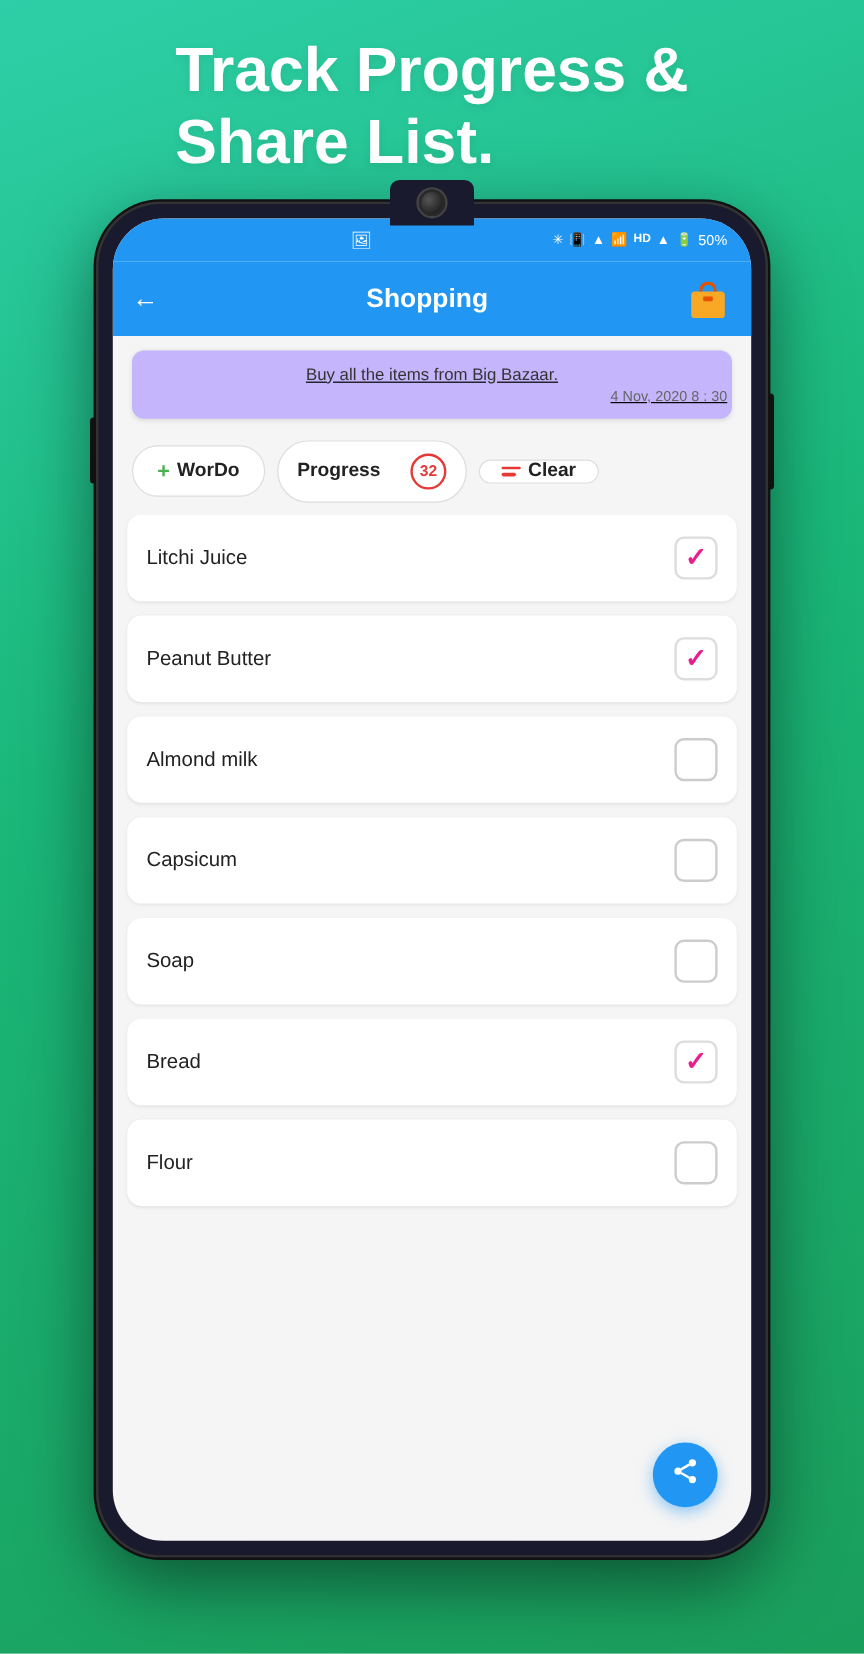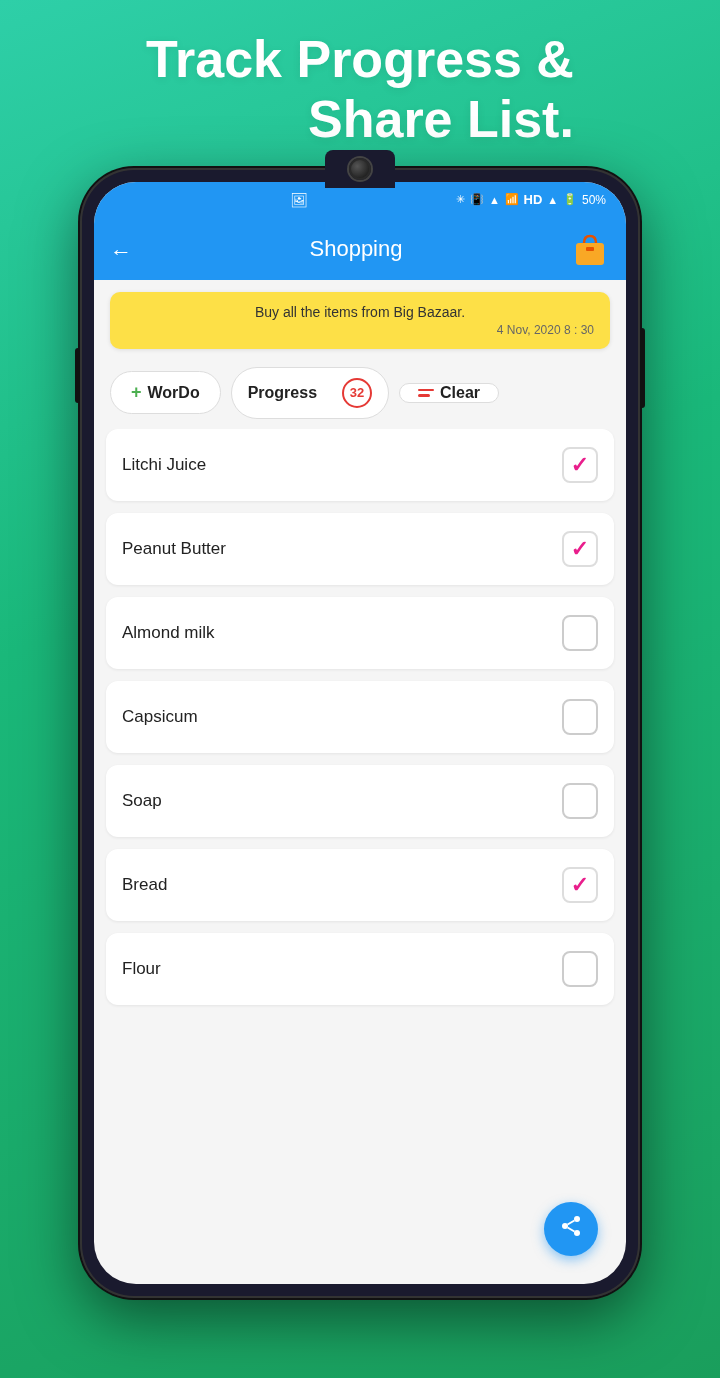--- a/index.html
+++ b/index.html
@@ -12,21 +12,21 @@
       flex-direction: column;
       align-items: center;
       font-family: 'Segoe UI', Arial, sans-serif;
       overflow: hidden;
     }
 
     .headline {
       color: white;
       font-size: 52px;
       font-weight: 900;
-      text-align: right;
+      text-align: left;
       margin-top: 30px;
       line-height: 1.15;
       padding: 0 40px;
       text-shadow: 0 2px 8px rgba(0,0,0,0.08);
     }
 
     .phone-wrapper {
       margin-top: 18px;
       position: relative;
       width: 560px;
@@ -124,38 +124,39 @@
       color: white;
       font-size: 22px;
       cursor: pointer;
       margin-right: 10px;
     }
 
     .app-title {
       flex: 1;
       color: white;
       font-size: 22px;
-      font-weight: 400;
+      font-weight: 700;
       text-align: center;
     }
 
     .shopping-bag-icon {
       width: 40px;
       height: 40px;
       position: relative;
     }
 
     
     .desc-card {
       margin: 12px 16px 8px;
-      background: #fde047;
+      background: #c4b5fd;
       border-radius: 10px;
-      padding: 12px 16px;
+      padding: 12px 4px;
       box-shadow: 0 1px 4px rgba(0,0,0,0.1);
       flex-shrink: 0;
+      text-decoration: underline;
     }
 
     .desc-text {
       font-size: 14px;
       color: #333;
       text-align: center;
     }
 
     .desc-date {
       font-size: 12px;
@@ -368,21 +369,21 @@
   <div class="phone-screen">
 
     <div class="status-bar">
       <span class="status-time">8:46</span>
       <span style="color:white;font-size:14px;">🖼</span>
       <div class="status-icons">
         <span>✳</span>
         <span>📳</span>
         <span>▲</span>
         <span>📶</span>
-        <span style="font-weight:700;font-size:13px;">HD</span>
+        <span style="font-weight:700;font-size:10px;">HD</span>
         <span>▲</span>
         <span>🔋</span>
         <span style="font-size:12px;">50%</span>
       </div>
     </div>
 
     <div class="app-bar">
       <div class="back-btn">
         <span>←</span>
       </div>

